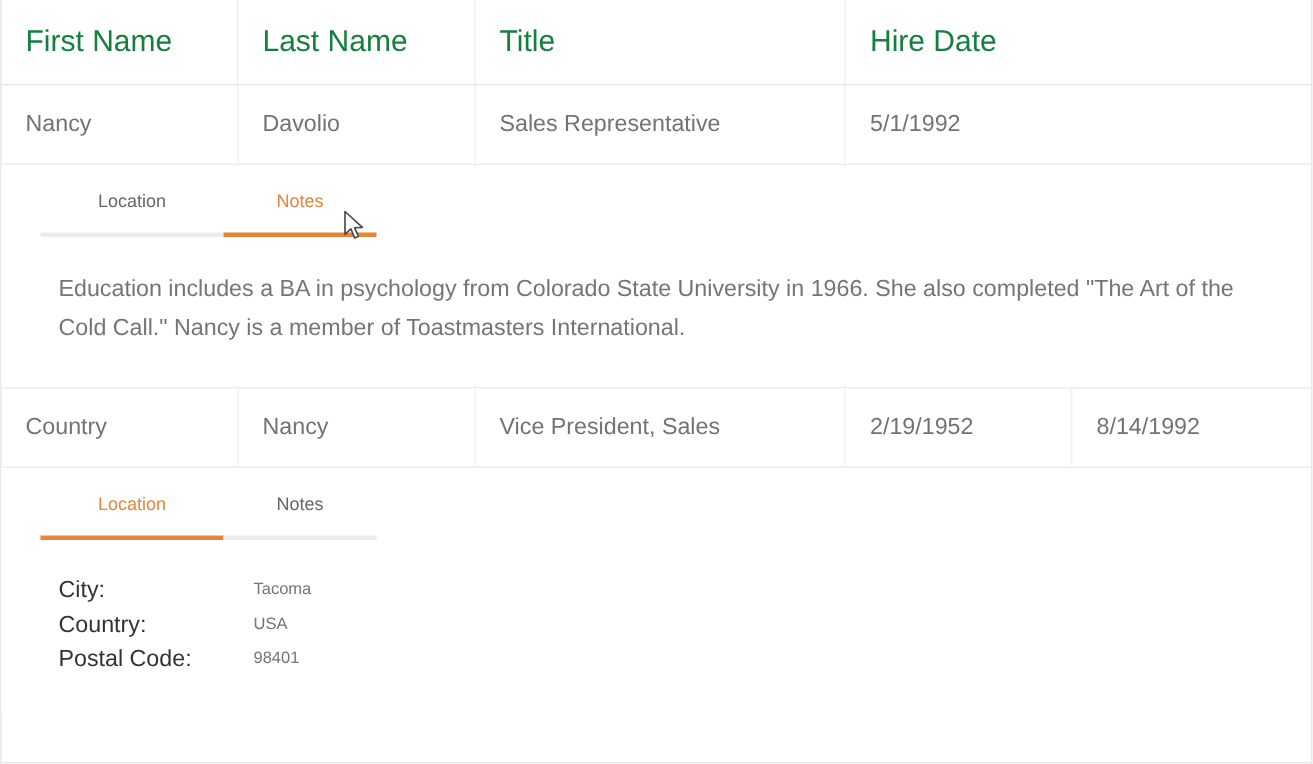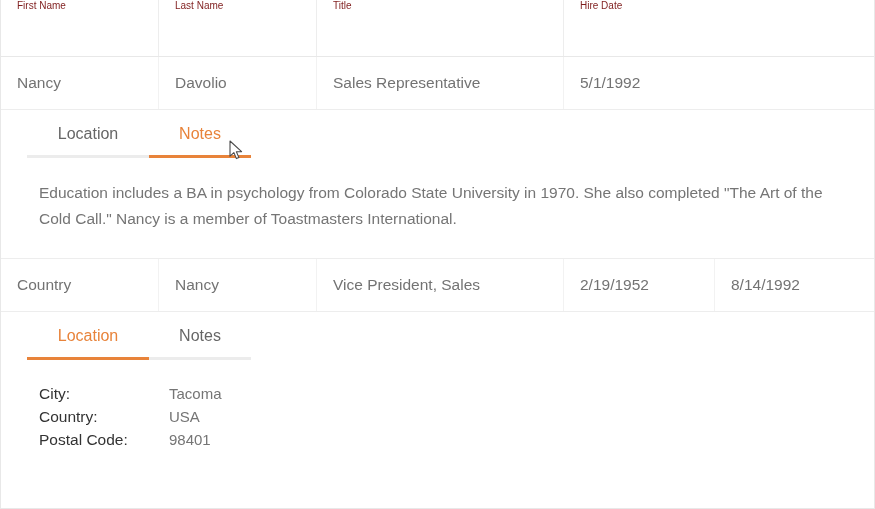--- a/index.html
+++ b/index.html
@@ -28,25 +28,25 @@
 
   
   .grid-header {
     display: flex;
     height: 57px;
     border-bottom: 1px solid #e8e8e8;
     box-sizing: border-box;
   }
   .grid-header .hcell {
     display: flex;
-    align-items: flex-start;
+    align-items: center;
     box-sizing: border-box;
     padding: 0 0 0 16px;
-    font-size: 10px;
-    color: #7f1d1d;
+    font-size: 20px;
+    color: #15803d;
     border-right: 1px solid #ededed;
     overflow: hidden;
     white-space: nowrap;
   }
   .grid-header .hcell:last-child { border-right: none; }
 
   
   .data-row {
     display: flex;
     height: 53px;
@@ -91,21 +91,21 @@
   .tabstrip-inner {
     display: flex;
     height: 47px;
     align-items: center;
   }
   .tab {
     display: flex;
     align-items: center;
     justify-content: center;
     height: 47px;
-    font-size: 16px;
+    font-size: 12px;
     color: #666666;
     box-sizing: border-box;
     cursor: pointer;
     user-select: none;
   }
   .tab.w-location { width: 122px; }
   .tab.w-notes { width: 102px; }
   .tab.active { color: #e8833a; }
 
   .tab-underline {
@@ -141,21 +141,21 @@
     display: flex;
     line-height: 23px;
   }
   .loc-label {
     width: 130px;
     font-size: 15.5px;
     color: #333333;
     white-space: nowrap;
   }
   .loc-value {
-    font-size: 15px;
+    font-size: 11px;
     color: #757575;
     white-space: nowrap;
   }
 
   
   .cursor {
     position: absolute;
     left: 228px;
     top: 140px;
     width: 16px;
@@ -209,21 +209,21 @@
           <span>Notes</span>
         </div>
       </div>
       <div class="tab-underline">
         <div class="seg w-location"></div>
         <div class="seg w-notes active"></div>
       </div>
     </div>
 
     <div class="notes-pane">
-      <span>Education includes a BA in psychology from Colorado State University in 1970. She also completed "The Art of the Cold Call." Nancy is a member of Toastmasters International.</span>
+      <span>Education includes a BA in psychology from Colorado State University in 1966. She also completed "The Art of the Cold Call." Nancy is a member of Toastmasters International.</span>
     </div>
   </div>
 
   <div class="data-row">
     <div class="dcell c0">
       <span>Country</span>
     </div>
     <div class="dcell c1">
       <span>Nancy</span>
     </div>

